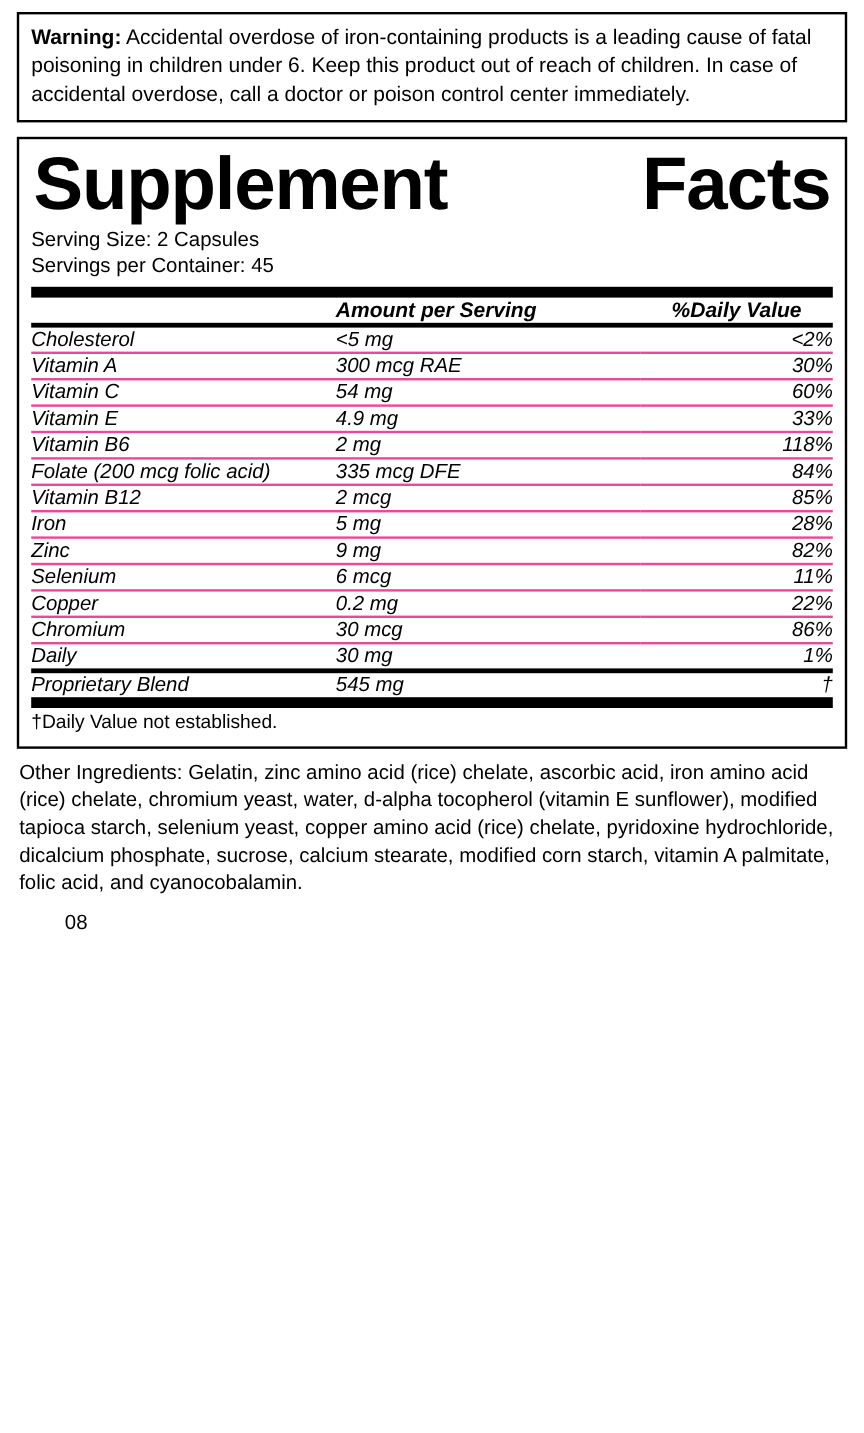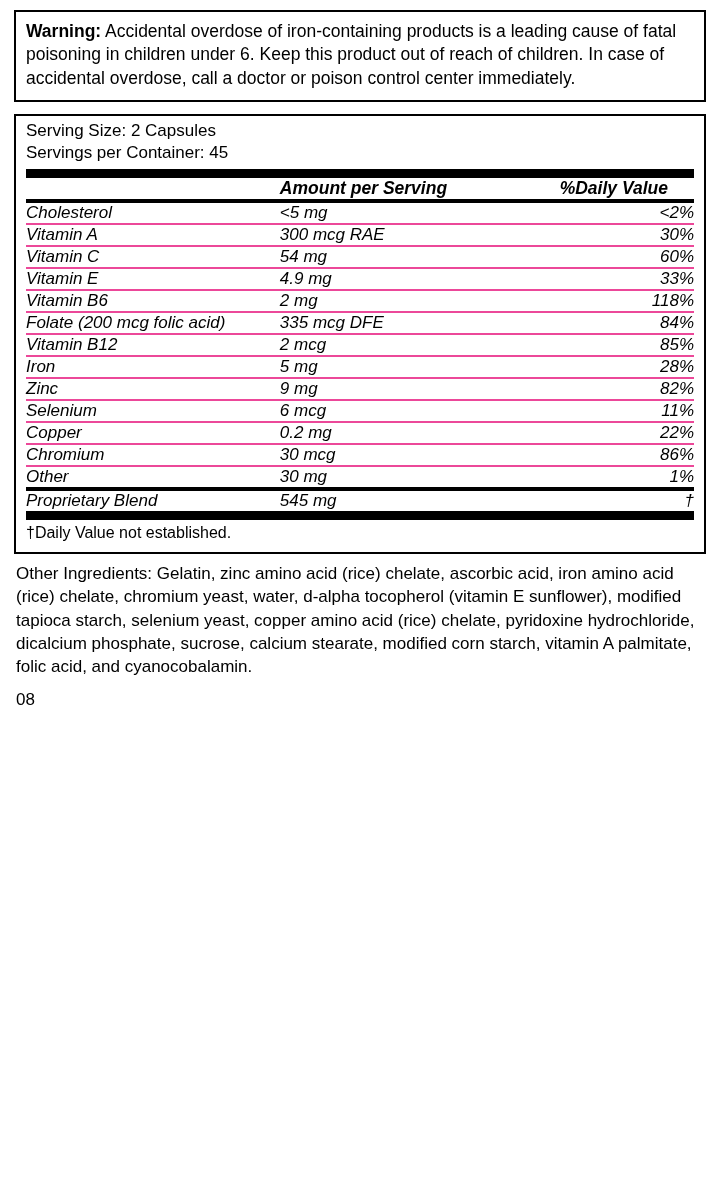--- a/index.html
+++ b/index.html
@@ -119,33 +119,38 @@
 
   
   .other-ing {
     font-size: 17px;
     line-height: 1.36;
     padding: 8px 2px 0 2px;
   }
   .page-code {
     font-size: 17px;
     padding: 12px 2px 0 2px;
+    margin-left: 38px;
   }
 </style>
 </head>
 <body>
 
 <div class="page">
 
   <div class="warning-box">
     <p class="warning-text"><span class="warning-label">Warning:</span><span> Accidental overdose of iron-containing products is a leading cause of fatal poisoning in children under 6. Keep this product out of reach of children. In case of accidental overdose, call a doctor or poison control center immediately.</span></p>
   </div>
 
   <div class="sf-panel">
 
+    <div class="sf-title">
+      <span>Supplement</span>
+      <span>Facts</span>
+    </div>
 
     <div class="serving-info">
       <div>Serving Size: 2 Capsules</div>
       <div>Servings per Container: 45</div>
     </div>
 
     <div class="rule-thick"></div>
 
     <table class="sf-table">
       <tbody>
@@ -215,21 +220,21 @@
         <td class="col-name">Copper</td>
         <td class="col-amt">0.2 mg</td>
         <td class="col-dv">22%</td>
       </tr>
       <tr class="nutrient-row">
         <td class="col-name">Chromium</td>
         <td class="col-amt">30 mcg</td>
         <td class="col-dv">86%</td>
       </tr>
       <tr class="nutrient-row">
-        <td class="col-name">Other</td>
+        <td class="col-name">Daily</td>
         <td class="col-amt">30 mg</td>
         <td class="col-dv">1%</td>
       </tr>
     </tbody>
       </table>
 
     <div class="rule-med"></div>
 
     <table class="sf-table">
       <tbody>

